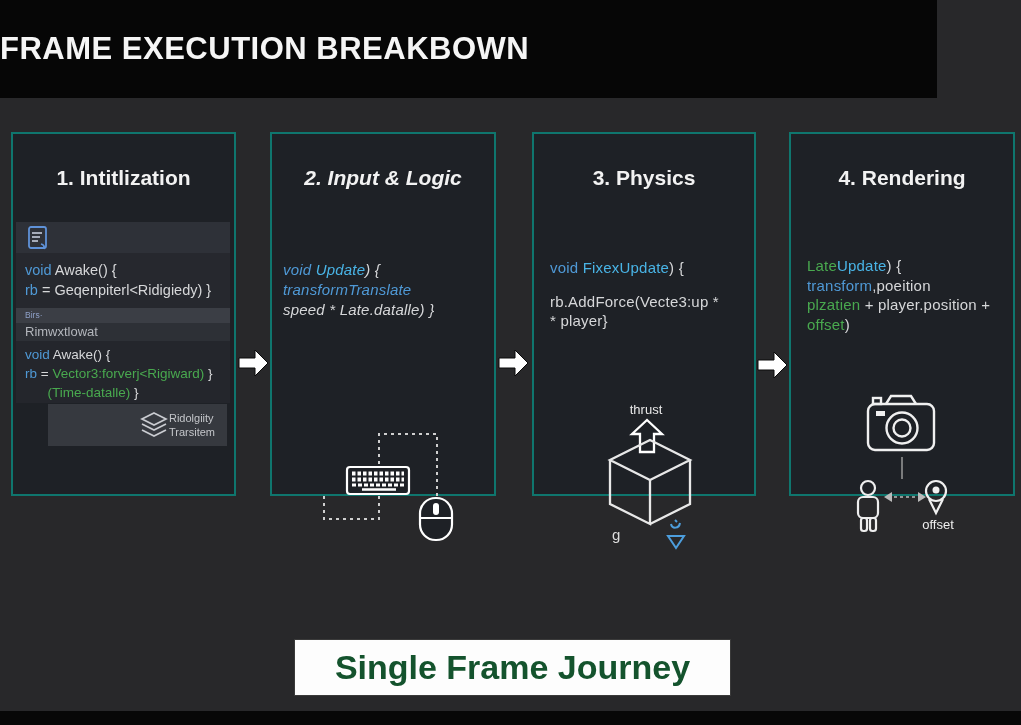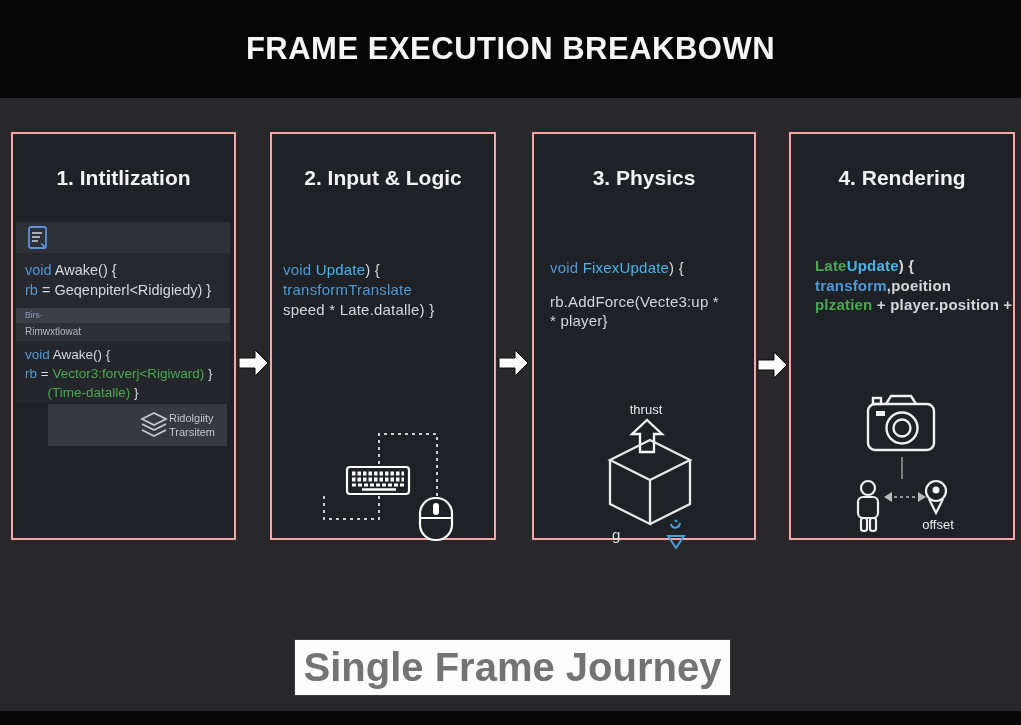--- a/index.html
+++ b/index.html
@@ -1,32 +1,32 @@
 <!DOCTYPE html>
 <html><head>
 <meta charset="utf-8">
 <style>
   html,body{margin:0;padding:0;background:#252527;}
   #stage{position:relative;width:1021px;height:725px;background:#28282a;overflow:hidden;
          font-family:"Liberation Sans",sans-serif;}
   
-  .top-band{position:absolute;left:0;top:0;width:1021px;height:98px;background:#060606;
-            display:flex;align-items:center;justify-content:center;}
+  .top-band{position:absolute;left:0;top:0;width:937px;height:98px;background:#060606;
+            display:flex;align-items:center;justify-content:flex-start;}
   .slide-title{color:#f5f5f5;font-size:31px;font-weight:bold;letter-spacing:0.5px;}
   
   .bottom-bar{position:absolute;left:0;top:711px;width:1021px;height:14px;background:#070707;}
   
   .footer-box{position:absolute;left:295px;top:640px;width:435px;height:55px;background:#fdfdfd;
               display:flex;align-items:center;justify-content:center;box-shadow:0 0 0 1px #3a3a3a;}
-  .footer-label{color:#737373;font-size:40px;font-weight:bold;}
-  
-  .panel{position:absolute;top:132px;height:408px;background:#1e2126;border:2px solid #fca5a5;
+  .footer-label{color:#14532d;font-size:34px;font-weight:bold;}
+  
+  .panel{position:absolute;top:132px;height:364px;background:#1e2126;border:2px solid #0f766e;
          box-sizing:border-box;}
   #panel1{left:11px;width:225px;}
-  #panel2{left:270px;width:226px;}
+  #panel2{left:270px;width:226px;font-style:italic;}
   #panel3{left:532px;width:224px;}
   #panel4{left:789px;width:226px;}
   .panel-title{position:absolute;left:0;right:0;top:32px;text-align:center;color:#f2f2f2;
                font-size:21px;font-weight:bold;}
   
   .flow-arrow{position:absolute;width:32px;height:28px;}
   
   .code{position:absolute;font-size:15px;line-height:20px;letter-spacing:0.2px;}
   .cl{white-space:pre;}
   .tok-b{color:#4f99d6;}
@@ -34,21 +34,21 @@
   .tok-g{color:#49a94f;}
   .tok-w{color:#d6d7d9;}
   
   .p1-header{position:absolute;left:3px;right:4px;top:88px;height:31px;background:#2e3138;
              display:flex;align-items:center;padding-left:10px;box-sizing:border-box;}
   .p1-code1{position:absolute;left:3px;right:4px;top:119px;height:55px;background:#26282e;
             padding:7px 0 0 9px;box-sizing:border-box;font-size:14.5px;line-height:20px;}
   .p1-tab-a{position:absolute;left:3px;right:4px;top:174px;height:15px;background:#3b3e45;
             color:#8ea0c8;font-size:8.5px;line-height:15px;padding-left:9px;box-sizing:border-box;}
   .p1-tab-b{position:absolute;left:3px;right:4px;top:189px;height:18px;background:#2d3036;
-            color:#b3b6bc;font-size:10px;line-height:18px;padding-left:9px;box-sizing:border-box;}
+            color:#b3b6bc;font-size:13px;line-height:18px;padding-left:9px;box-sizing:border-box;}
   .p1-code2{position:absolute;left:3px;right:4px;top:207px;height:62px;background:#24262c;
             padding:4px 0 0 9px;box-sizing:border-box;font-size:13.5px;line-height:19px;}
   .component-box{position:absolute;left:35px;right:7px;top:270px;height:42px;background:#36393f;
                  display:flex;align-items:center;justify-content:flex-end;
                  padding-right:12px;box-sizing:border-box;}
   .component-labels{color:#c4c6ca;font-size:11px;line-height:14px;text-align:left;}
   .graphic{position:absolute;}
 </style>
 </head>
 <body>
@@ -141,24 +141,25 @@
       <g fill="none" stroke="#4d9edd" stroke-width="2">
         <path d="M75,134 c1,5 8,5 9,-1"></path>
         <path d="M79,130 l2,2"></path>
         <polygon points="72,146 88,146 80,158"></polygon>
       </g>
     </svg>
   </div>
 
   <div class="panel" id="panel4">
     <div class="panel-title">4. Rendering</div>
-    <div class="code" style="left:24px;top:122px;line-height:19.5px;font-weight:bold;">
+    <div class="code" style="left:16px;top:122px;line-height:19.5px;">
         <div class="cl"><span class="tok-g">Late</span><span class="tok-c">Update</span><span class="tok-w">) {</span></div>
         <div class="cl"><span class="tok-b">transform</span><span class="tok-w">,poeition</span></div>
         <div class="cl"><span class="tok-g">plzatien</span><span class="tok-w"> + player.position +</span></div>
+        <div class="cl"><span class="tok-g">offset</span><span class="tok-w">)</span></div>
       </div>
     <svg class="graphic" style="left:52px;top:254px;" width="160" height="155" viewBox="0 0 160 155">
       <g fill="none" stroke="#f0f0f0" stroke-width="2.4">
         <rect x="25" y="16" width="66" height="46" rx="7"></rect>
         <path d="M43,16 L48,8 L68,8 L73,16"></path>
         <rect x="30" y="10" width="8" height="6"></rect>
         <circle cx="59" cy="40" r="15.5"></circle>
         <circle cx="59" cy="40" r="8.5"></circle>
         <rect x="33" y="23" width="9" height="5" fill="#f0f0f0" stroke="none"></rect>
       </g>

